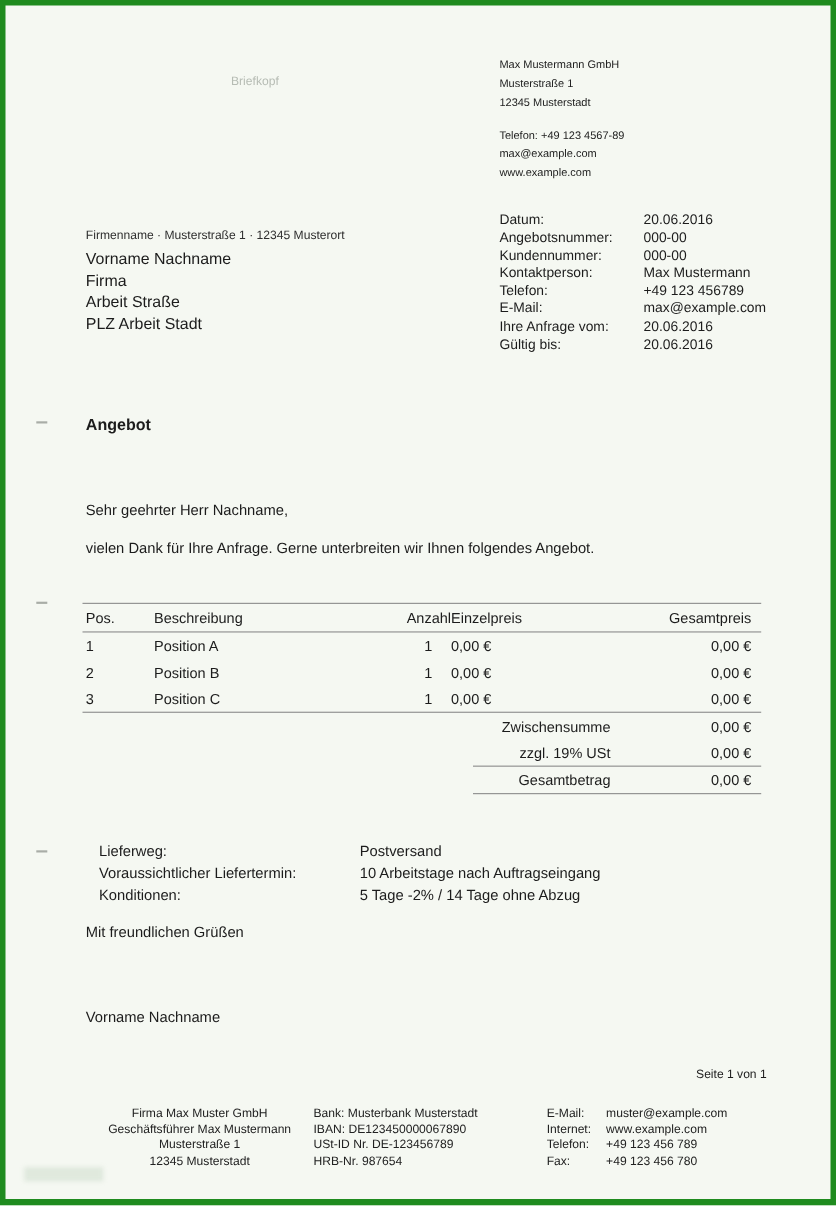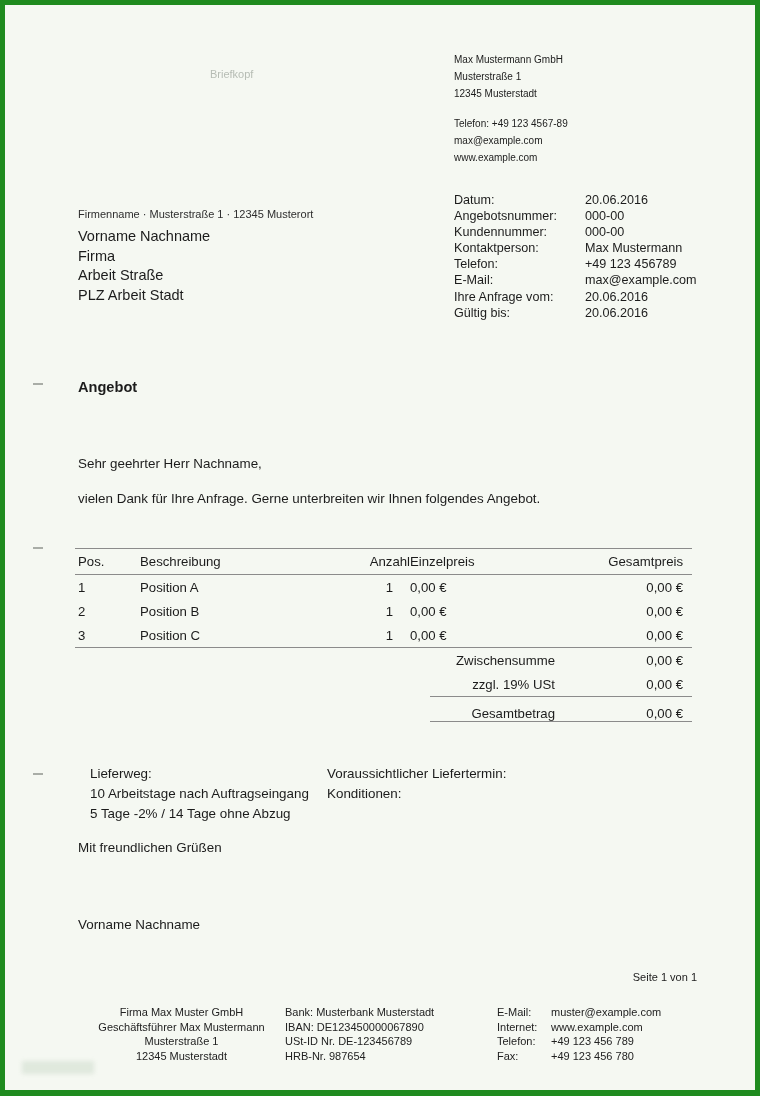--- a/index.html
+++ b/index.html
@@ -43,21 +43,21 @@
   .col-desc  { flex:1; }
   .col-qty   { width:82px; text-align:right; }
   .col-unit  { width:145px; text-align:left; }
   .col-total { width:137px; text-align:right; padding-right:9px; box-sizing:border-box; }
   .item-row .col-qty { padding-right:17px; box-sizing:border-box; }
   .totals-row { display:flex; justify-content:flex-end; align-items:center; height:25px; }
   .totals-row.vat { height:23px; }
   .total-label { width:145px; text-align:right; }
   .grand-total {
     width:262px; margin-left:auto; height:26px; box-sizing:border-box;
-    display:flex; justify-content:flex-end; align-items:flex-end;
+    display:flex; justify-content:flex-end; align-items:center;
     border-top:1px solid var(--line-gray,#8b8b8b);
     border-bottom:1px solid var(--line-gray,#8b8b8b);
   }
   .grand-total .total-label { flex:1; }
 
   .conditions {
     left:90px; top:764px; font-size:13.4px; line-height:20px;
     display:grid; grid-template-columns:237px auto;
   }
   .closing { left:78px; top:840px; font-size:13.4px; }
@@ -168,20 +168,21 @@
     <div class="col-total">0,00 €</div>
   </div>
   <div class="grand-total">
     <div class="total-label">Gesamtbetrag</div>
     <div class="col-total">0,00 €</div>
   </div>
 </div>
 
 <div class="abs conditions">
   <div>Lieferweg:</div>
+  <div>Postversand</div>
   <div>Voraussichtlicher Liefertermin:</div>
   <div>10 Arbeitstage nach Auftragseingang</div>
   <div>Konditionen:</div>
   <div>5 Tage -2% / 14 Tage ohne Abzug</div>
 </div>
 
 <div class="abs closing">Mit freundlichen Grüßen</div>
 <div class="abs signature">Vorname Nachname</div>
 <div class="abs page-number">Seite 1 von 1</div>
 

